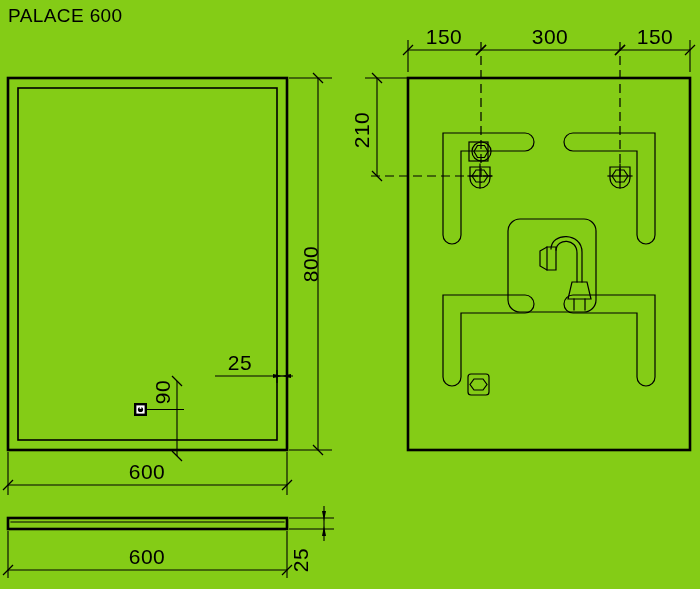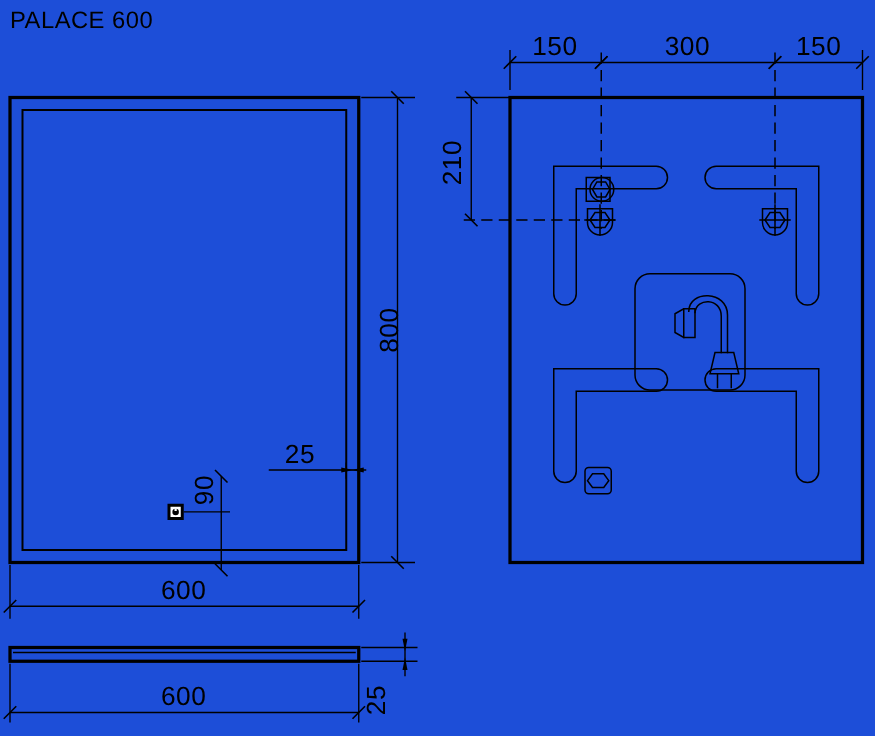--- a/index.html
+++ b/index.html
@@ -10,21 +10,21 @@
   body {
     width: 700px;
     height: 589px;
     font-family: "Liberation Sans", sans-serif;
     overflow: hidden;
   }
   #drawing-root {
     position: relative;
     width: 700px;
     height: 589px;
-    background: #1d4ed8;
+    background: #84cc16;
   }
   svg#tech-drawing {
     display: block;
     width: 700px;
     height: 589px;
   }
   .ln {
     stroke: #000000;
     fill: none;
     stroke-linecap: square;

